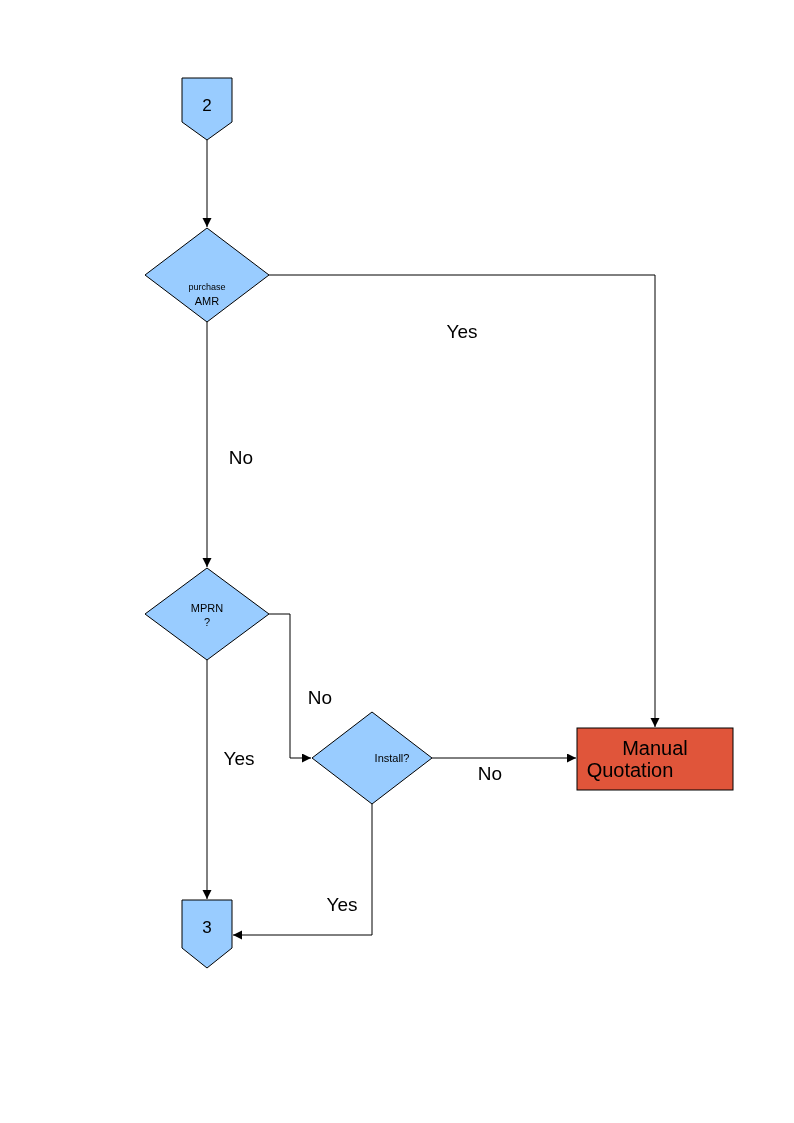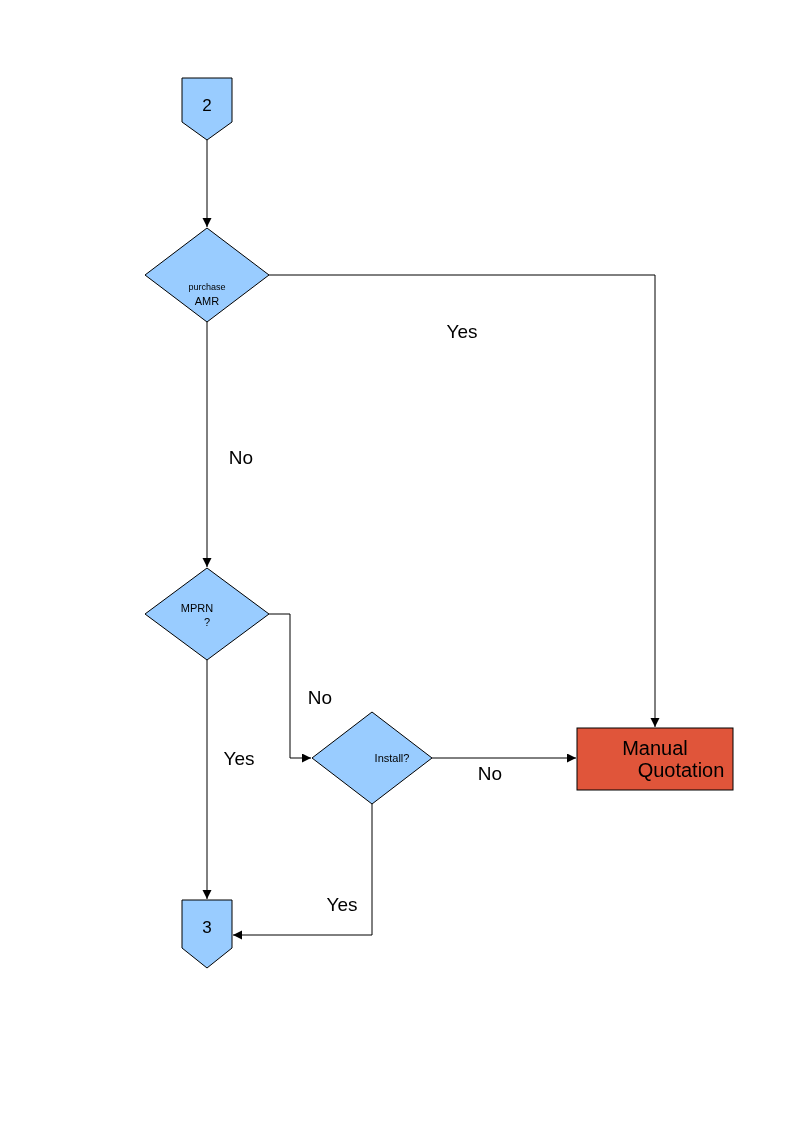--- a/index.html
+++ b/index.html
@@ -77,27 +77,27 @@
     <rect x="577" y="728" width="156" height="62" stroke="#000000" stroke-width="1" fill="#e0553a"></rect>
 
     <polygon points="182,900 232,900 232,948 207,968 182,948" stroke="#000000" stroke-width="1" fill="#99ccff"></polygon>
   </svg>
 
   <div class="label connector-label" style="left:207px; top:106px;">2</div>
 
   <div class="label node-label-small" style="left:207px; top:269px;margin-top:32px;">AMR</div>
   <div class="label node-label-tiny" style="left:207px; top:288px;">purchase</div>
 
-  <div class="label node-label-small" style="left:197px; top:608px;">MPRN</div>
+  <div class="label node-label-small" style="left:207px; top:608px;">MPRN</div>
   <div class="label node-label-small" style="left:207px; top:622px;">?</div>
 
   <div class="label node-label-small" style="left:392px; top:758px;">Install?</div>
 
   <div class="label manual-label" style="left:655px; top:748px;">Manual</div>
-  <div class="label manual-label" style="left:681px; top:770px;">Quotation</div>
+  <div class="label manual-label" style="left:630px; top:770px;">Quotation</div>
 
   <div class="label connector-label" style="left:207px; top:928px;">3</div>
 
   <div class="label edge-label" style="left:462px; top:296px;">Yes</div>
   <div class="label edge-label" style="left:241px; top:422px;">No</div>
   <div class="label edge-label" style="left:320px; top:662px;">No</div>
   <div class="label edge-label" style="left:239px; top:723px;">Yes</div>
   <div class="label edge-label" style="left:490px; top:738px;">No</div>
   <div class="label edge-label" style="left:342px; top:869px;">Yes</div>
 

